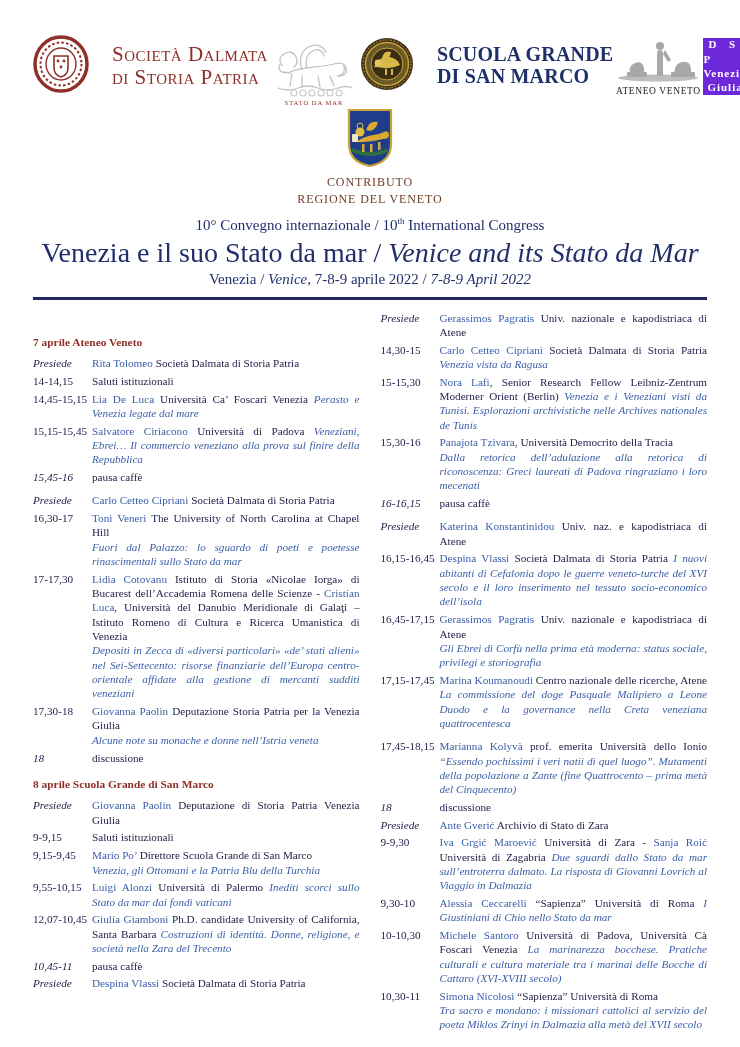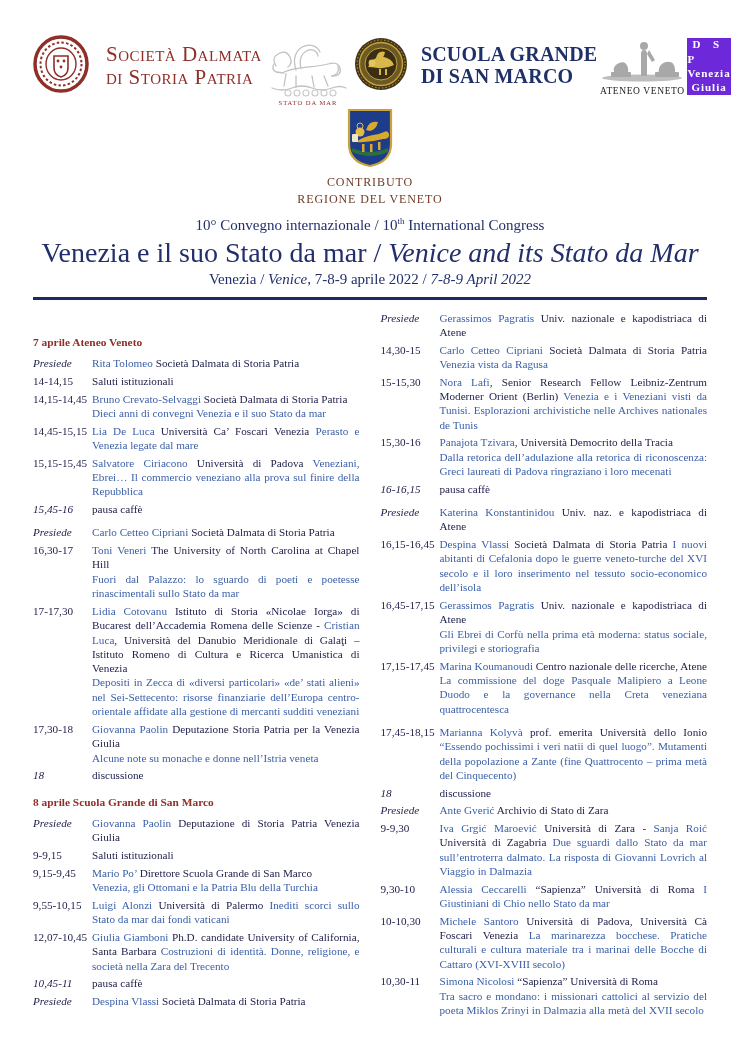--- a/index.html
+++ b/index.html
@@ -13,25 +13,25 @@
   html,body{margin:0;padding:0}
   body{
     width:740px;height:1047px;background:#fff;
     font-family:"Liberation Serif",serif;color:var(--dark);
     overflow:hidden;
   }
   .page{width:740px;height:1047px;padding:26px 33px 0 33px;}
 
   
   .logos-row{display:flex;align-items:center;justify-content:space-between;height:80px}
-  .sdsp-wrap{display:flex;align-items:center;gap:17px}
+  .sdsp-wrap{display:flex;align-items:center;gap:23px}
   .sdsp-text{font-variant:small-caps;color:var(--maroon);font-size:21px;line-height:1.1;letter-spacing:.5px;white-space:nowrap}
   .lion-wrap{text-align:center;margin-top:10px}
   .lion-caption{font-size:6.5px;color:var(--maroon);letter-spacing:1px;margin-top:-3px}
-  .scuola-wrap{display:flex;align-items:center;gap:13px}
+  .scuola-wrap{display:flex;align-items:center;gap:23px}
   .scuola-text{color:#1f3068;font-weight:700;font-size:20px;line-height:1.08;letter-spacing:.2px;white-space:nowrap}
   .ateneo-wrap{text-align:center}
   .ateneo-caption{font-size:9.5px;color:#1a1a1a;letter-spacing:.6px;margin-top:0px;white-space:nowrap}
   .dsp-box{width:57px;height:57px;background:#6d28d9;color:#fff;font-weight:700;
     display:flex;flex-direction:column;justify-content:center;align-items:center;
     font-size:11px;line-height:1.3}
   .dsp-l1{letter-spacing:5px;text-indent:5px}
   .dsp-l2,.dsp-l3{letter-spacing:1px}
 
   .crest-wrap{text-align:center;margin-top:2px}
@@ -51,21 +51,21 @@
   .col{flex:1;min-width:0;font-size:11.2px;line-height:1.28}
   .psec{color:var(--maroon);font-weight:700;font-size:11.4px;margin:12px 0 7px 0}
   .col > .psec:first-child{margin-top:24px}
   .prow{display:flex;margin:0 0 3.4px 0}
   .prow.gap{margin-top:9px}
   .ptime{flex:0 0 59px;color:var(--dark)}
   .ptime.it{font-style:italic}
   .pbody{flex:1;text-align:justify}
   .sg-n{color:var(--blue)}
   .sg-a{color:var(--dark)}
-  .sg-t{color:var(--blue);}
+  .sg-t{color:var(--blue);font-style:italic}
   .sg-i{color:var(--dark);}
 </style>
 </head>
 <body>
 
 <div class="page">
 
   <div class="logos-row">
 
     <div class="sdsp-wrap">
@@ -191,24 +191,20 @@
         <div class="psec">7 aprile Ateneo Veneto</div>
         <div class="prow">
           <span class="ptime it">Presiede</span>
           <span class="pbody"><span class="sg-n">Rita Tolomeo</span><span class="sg-a"> Società Dalmata di Storia Patria</span></span>
         </div>
         <div class="prow">
           <span class="ptime">14-14,15</span>
           <span class="pbody"><span class="sg-a">Saluti istituzionali</span></span>
         </div>
         <div class="prow">
-          <span class="ptime">14,15-14,45</span>
-          <span class="pbody"><span class="sg-n">Bruno Crevato-Selvaggi</span><span class="sg-a"> Società Dalmata di Storia Patria</span><br><span class="sg-t">Dieci anni di convegni Venezia e il suo Stato da mar</span></span>
-        </div>
-        <div class="prow">
           <span class="ptime">14,45-15,15</span>
           <span class="pbody"><span class="sg-n">Lia De Luca</span><span class="sg-a"> Università Ca’ Foscari Venezia </span><span class="sg-t">Perasto e Venezia legate dal mare</span></span>
         </div>
         <div class="prow">
           <span class="ptime">15,15-15,45</span>
           <span class="pbody"><span class="sg-n">Salvatore Ciriacono</span><span class="sg-a"> Università di Padova </span><span class="sg-t">Veneziani, Ebrei… Il commercio veneziano alla prova sul finire della Repubblica</span></span>
         </div>
         <div class="prow">
           <span class="ptime it">15,45-16</span>
           <span class="pbody"><span class="sg-i">pausa caffè</span></span>

